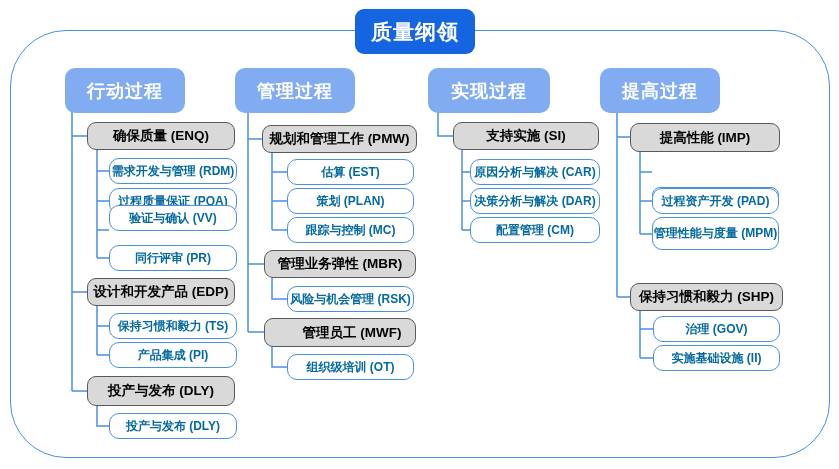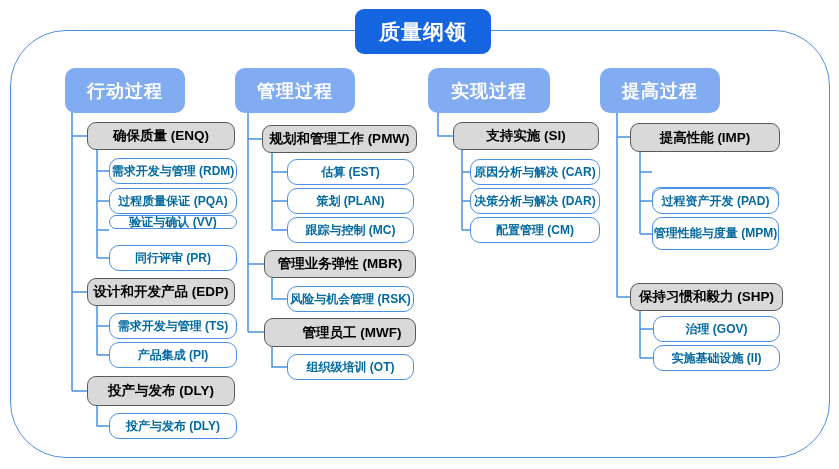--- a/index.html
+++ b/index.html
@@ -36,35 +36,35 @@
     <path d="M272 153 V230 M272 172 H287 M272 201 H287 M272 230 H287"></path>
     <path d="M272 278 V299 H287"></path>
     <path d="M272 347 V367 H287"></path>
     <path d="M438 112 V136 H453"></path>
     <path d="M462 150 V230 M462 172 H470 M462 201 H470 M462 230 H470"></path>
     <path d="M617 112 V297 M617 137 H630 M617 297 H630"></path>
     <path d="M640 152 V234 M640 172 H652 M640 201 H652 M640 234 H652"></path>
     <path d="M640 311 V358 M640 329 H653 M640 358 H653"></path>
   </svg>
 
-  <div class="node root" style="left:355px;top:9px;width:136px;height:45px;">质量纲领</div>
+  <div class="node root" style="left:355px;top:9px;width:120px;height:45px;">质量纲领</div>
 
   <div class="node hdr" style="left:65px;top:68px;width:120px;height:45px;">行动过程</div>
   <div class="node hdr" style="left:235px;top:68px;width:120px;height:45px;">管理过程</div>
   <div class="node hdr" style="left:428px;top:68px;width:122px;height:45px;">实现过程</div>
   <div class="node hdr" style="left:600px;top:68px;width:120px;height:45px;">提高过程</div>
 
   <div class="node grp" style="left:87px;top:122px;width:148px;height:28px;">确保质量 (ENQ)</div>
   <div class="node leaf" style="left:109px;top:158px;width:128px;height:26px;">需求开发与管理 (RDM)</div>
   <div class="node leaf" style="left:109px;top:188px;width:128px;height:26px;">过程质量保证 (PQA)</div>
-  <div class="node leaf" style="left:109px;top:215px;width:128px;height:14px;">验证与确认 (VV)</div>
+  <div class="node leaf" style="left:109px;top:205px;width:128px;height:26px;">验证与确认 (VV)</div>
   <div class="node leaf" style="left:109px;top:245px;width:128px;height:26px;">同行评审 (PR)</div>
 
   <div class="node grp" style="left:87px;top:278px;width:148px;height:28px;">设计和开发产品 (EDP)</div>
-  <div class="node leaf" style="left:109px;top:313px;width:128px;height:26px;">需求开发与管理 (TS)</div>
+  <div class="node leaf" style="left:109px;top:313px;width:128px;height:26px;">保持习惯和毅力 (TS)</div>
   <div class="node leaf" style="left:109px;top:342px;width:128px;height:26px;">产品集成 (PI)</div>
 
   <div class="node grp" style="left:87px;top:376px;width:148px;height:30px;">投产与发布 (DLY)</div>
   <div class="node leaf" style="left:109px;top:413px;width:128px;height:26px;">投产与发布 (DLY)</div>
 
   <div class="node grp" style="left:262px;top:125px;width:155px;height:28px;">规划和管理工作 (PMW)</div>
   <div class="node leaf" style="left:287px;top:159px;width:127px;height:26px;">估算 (EST)</div>
   <div class="node leaf" style="left:287px;top:188px;width:127px;height:26px;">策划 (PLAN)</div>
   <div class="node leaf" style="left:287px;top:217px;width:127px;height:26px;">跟踪与控制 (MC)</div>
 

